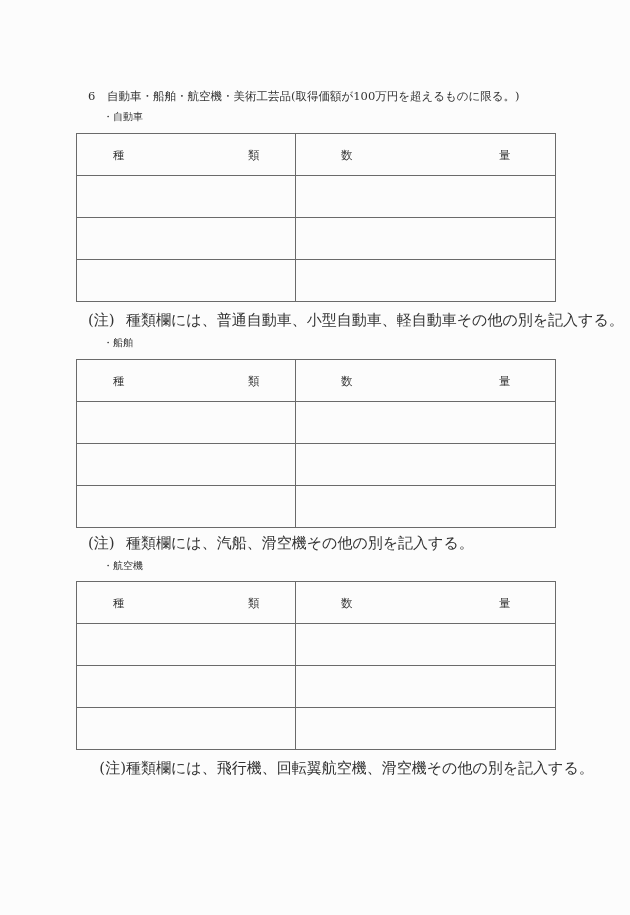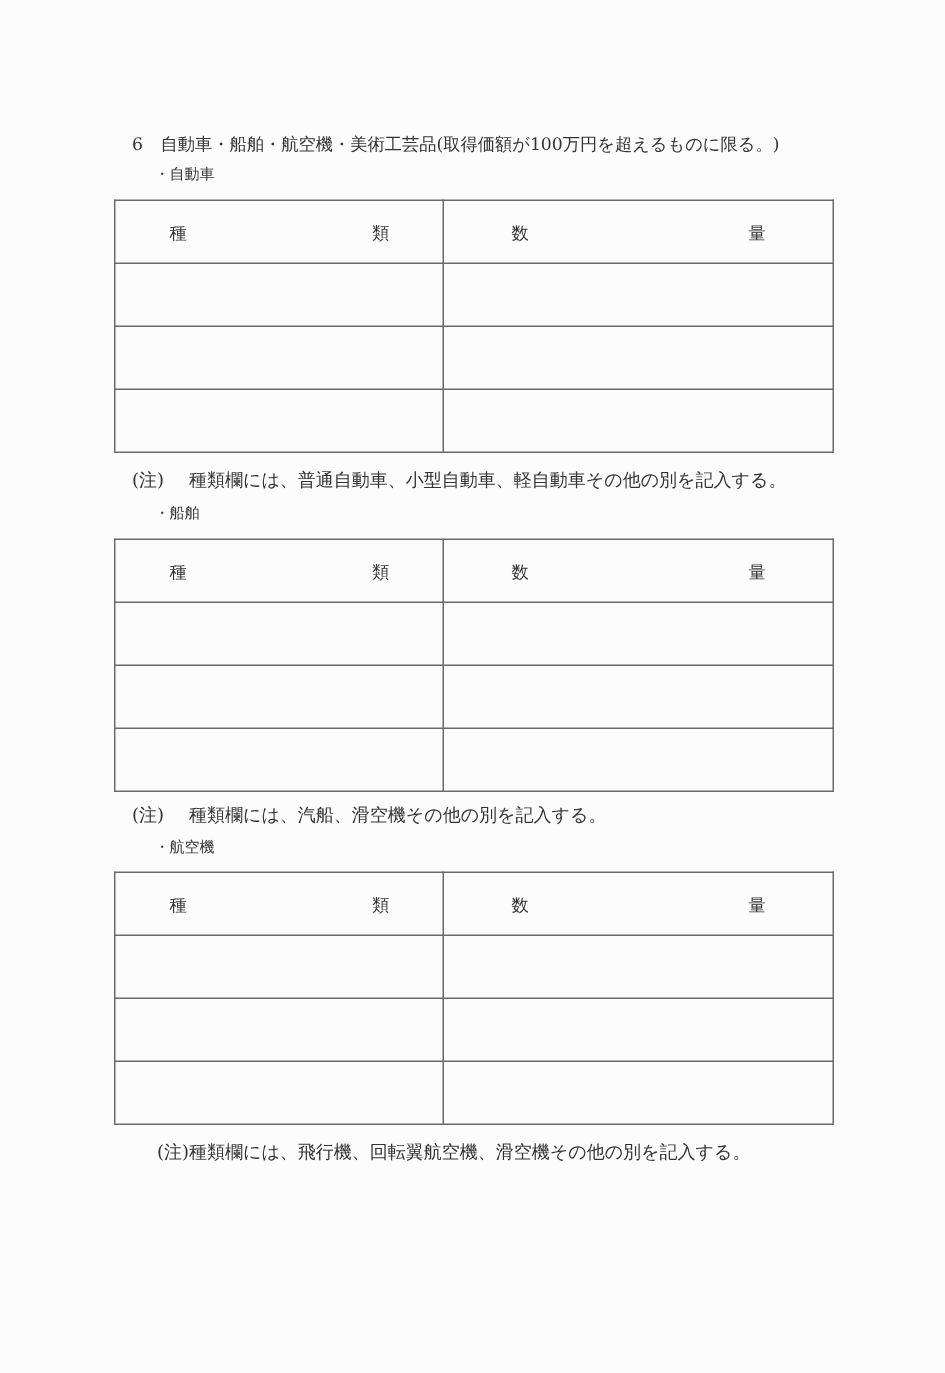--- a/index.html
+++ b/index.html
@@ -4,21 +4,21 @@
 <style>
   html, body { margin: 0; padding: 0; }
   body {
     width: 630px; height: 915px; background: #fcfcfc; position: relative; overflow: hidden;
     font-family: "DejaVu Serif", "Liberation Serif", serif; color: #333;
   }
   .abs { position: absolute; white-space: nowrap; }
   .heading { left: 88px; top: 88px; font-size: 11.5px; line-height: 16px; }
   .heading .num { display: inline-block; width: 19px; }
   .bullet { left: 103px; font-size: 10px; line-height: 16px; }
-  .note { left: 88px; font-size: 12px; line-height: 16px; }
+  .note { left: 88px; font-size: 15px; line-height: 16px; }
   .note .tag { display: inline-block; width: 38px; }
   table.grid {
     position: absolute; left: 76px; width: 480px; border-collapse: collapse;
     table-layout: fixed;
   }
   table.grid td {
     border: 1.3px solid #6a6a6a; height: 41px; padding: 0; position: relative;
   }
   table.grid td.c1 { width: 218px; }
   table.grid td.c2 { width: 259px; }

